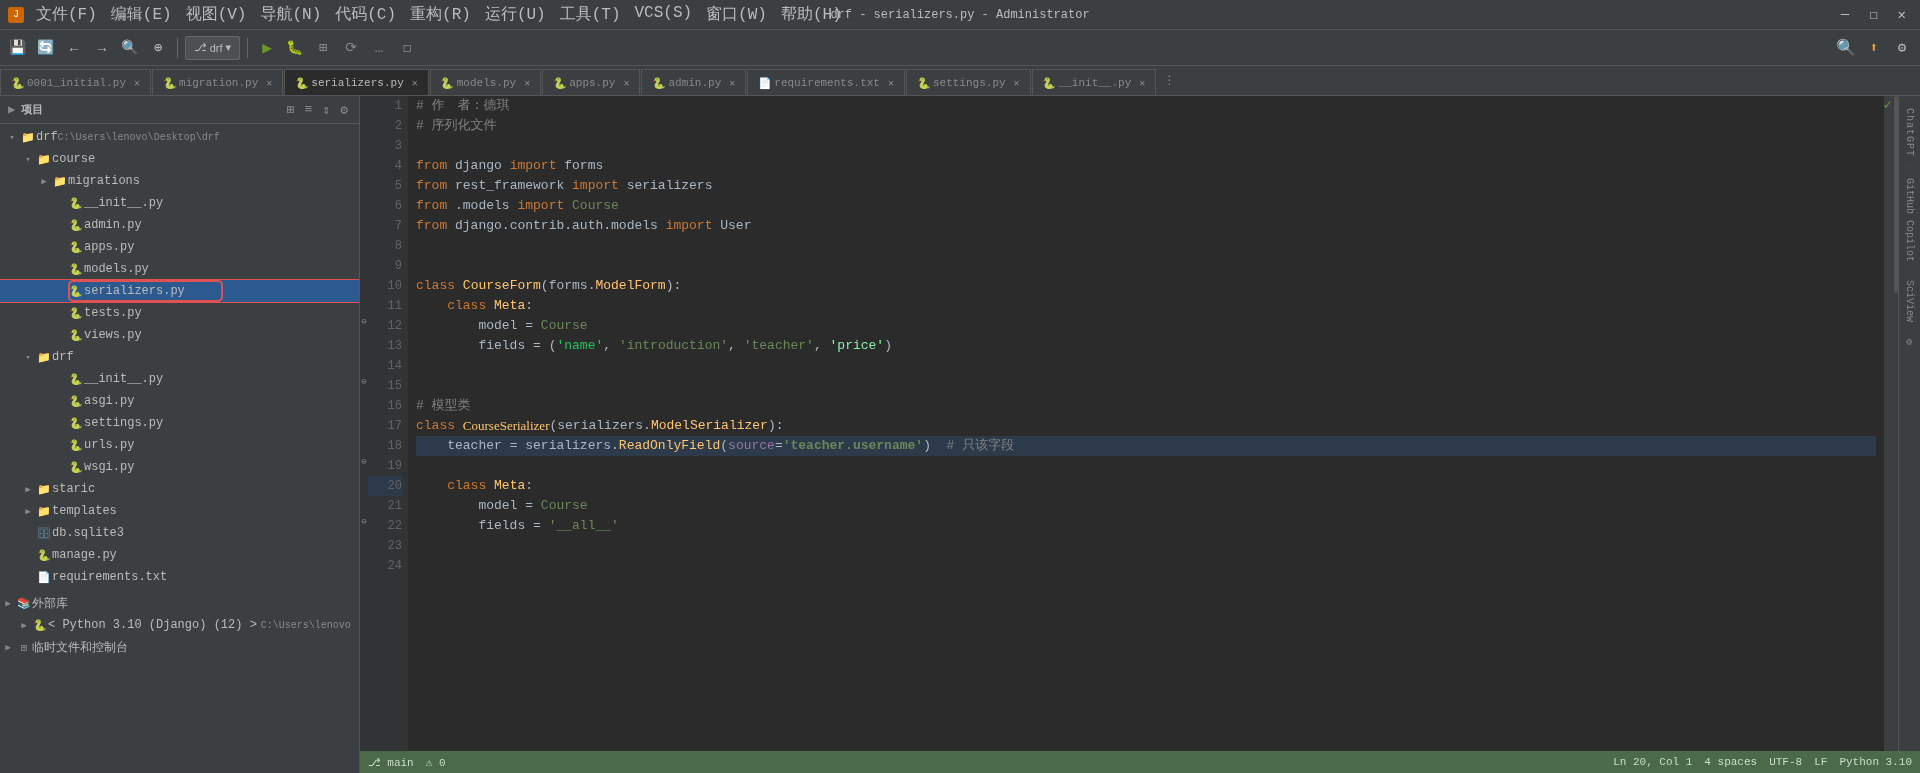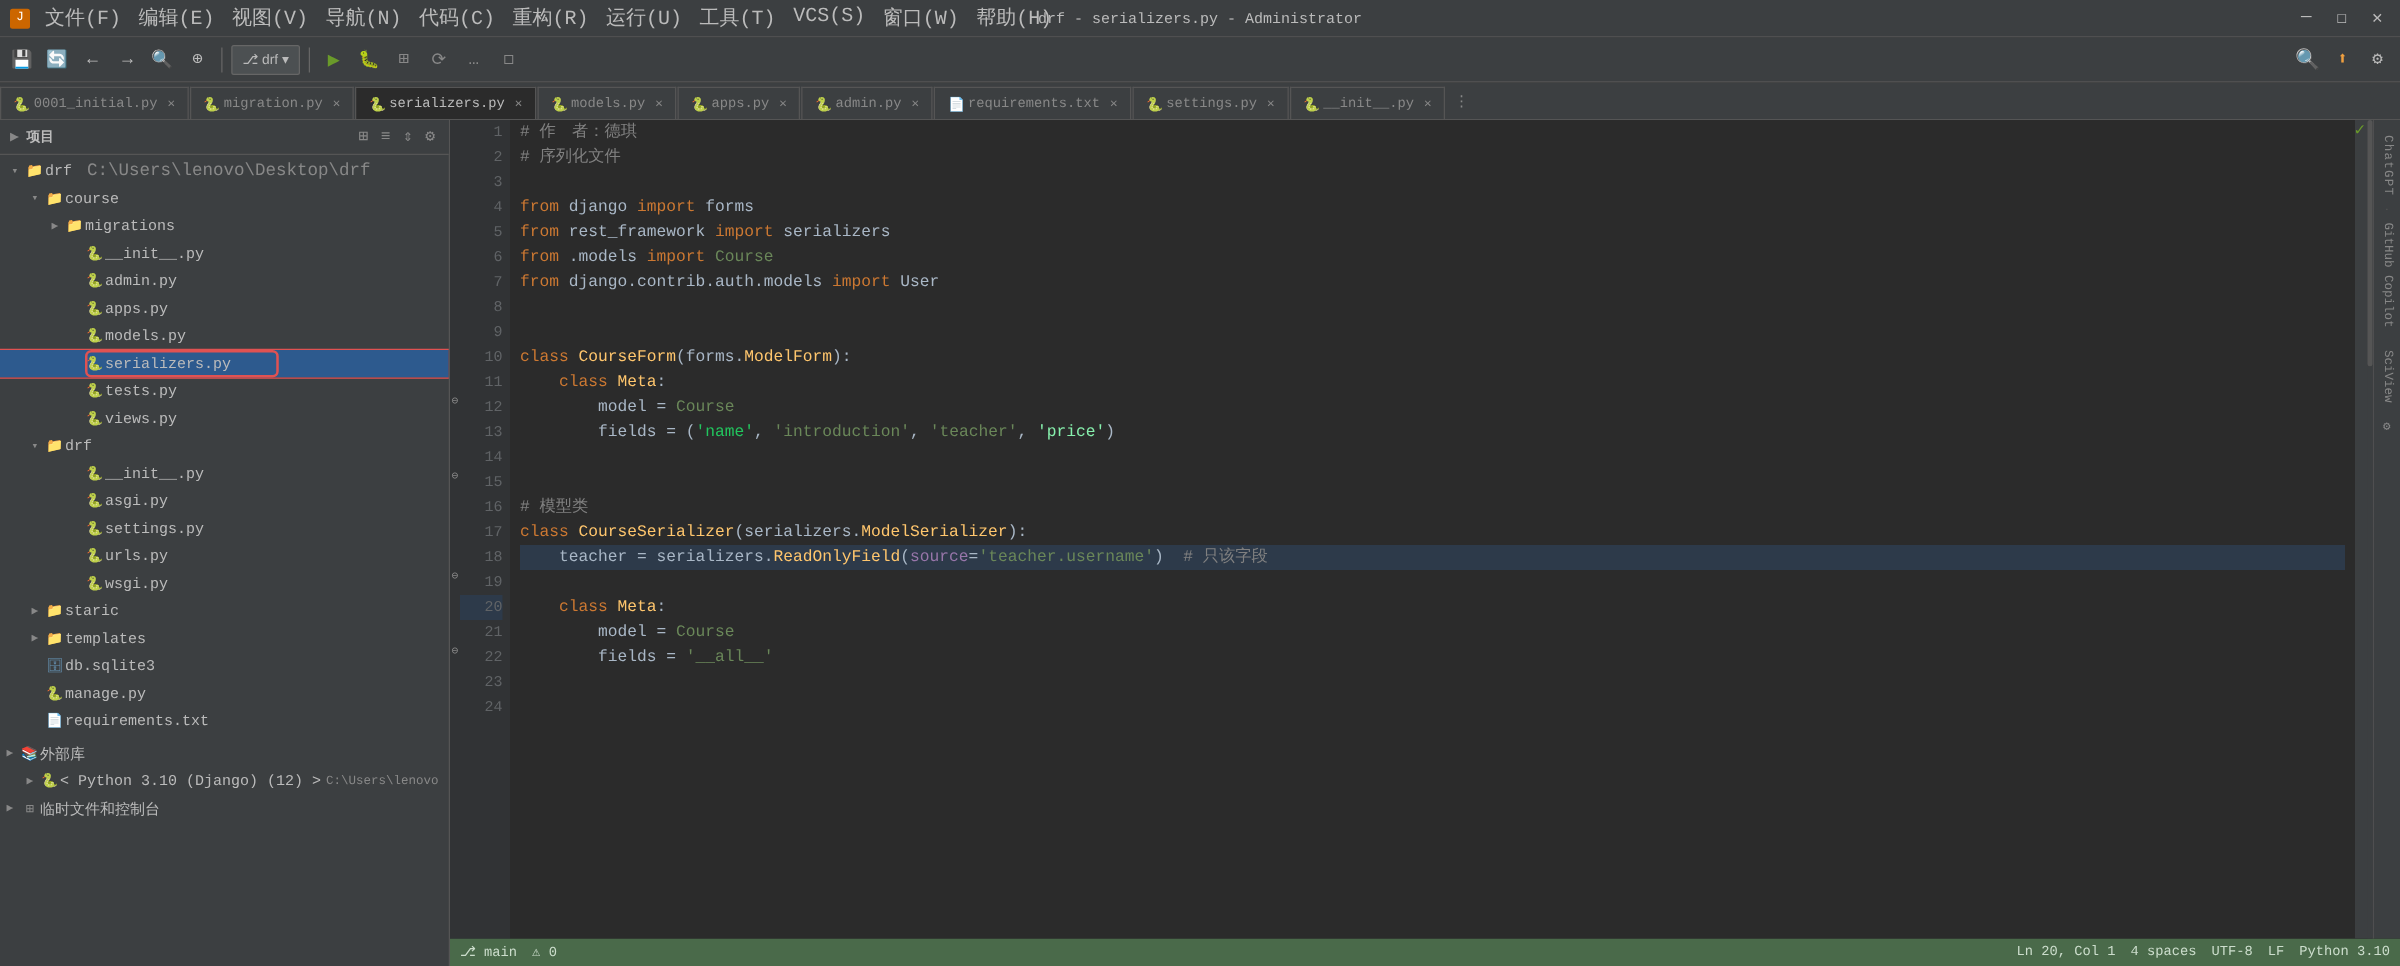--- a/index.html
+++ b/index.html
@@ -195,21 +195,21 @@
         <span class="sidebar-icon">⚙</span>
       </div>
     </div>
     <div class="sidebar-content">
 
       <div class="tree-item">
         <div class="tree-indent" style="width:4px"></div>
         <span class="tree-arrow">▾</span>
         <span class="tree-file-icon folder-icon">📁</span>
         <span class="tree-label tree-folder-label">drf</span>
-        <span style="color:#888;font-size:14px;margin-left:12px;">C:\Users\lenovo\Desktop\drf</span>
+        <span style="color:#888;font-size:10px;margin-left:0;">C:\Users\lenovo\Desktop\drf</span>
       </div>
 
       <div class="tree-item">
         <div class="tree-indent" style="width:20px"></div>
         <span class="tree-arrow">▾</span>
         <span class="tree-file-icon folder-icon">📁</span>
         <span class="tree-label tree-folder-label">course</span>
       </div>
 
       <div class="tree-item">
@@ -517,34 +517,34 @@
 
         <div class="code-line">&nbsp;</div>
 
         <div class="code-line">
           <span style="color:#808080;"># 模型类</span>
         </div>
 
         <div class="code-line">
           <span style="color:#cc7832;">class</span>
           <span style="color:#a9b7c6;"> </span>
-          <span style="color:#ffc66d;">CourseSerializer</span>
+          <span style="color:#ffc66d;font-family:Liberation Serif, serif;">CourseSerializer</span>
           <span style="color:#a9b7c6;">(serializers.</span>
           <span style="color:#ffc66d;">ModelSerializer</span>
           <span style="color:#a9b7c6;">):</span>
         </div>
 
         <div class="code-line highlight-line">
           <span style="color:#a9b7c6;">    teacher </span>
           <span style="color:#a9b7c6;">= serializers.</span>
           <span style="color:#ffc66d;">ReadOnlyField</span>
           <span style="color:#a9b7c6;">(</span>
           <span style="color:#9876aa;">source</span>
           <span style="color:#a9b7c6;">=</span>
-          <span style="color:#6a8759;">'teacher.username'</span>
+          <span style="color:#6a8759;font-weight:bold;">'teacher.username'</span>
           <span style="color:#a9b7c6;">)  </span>
           <span style="color:#808080;"># 只该字段</span>
         </div>
 
         <div class="code-line">&nbsp;</div>
 
         <div class="code-line">
           <span style="color:#a9b7c6;">    </span>
           <span style="color:#cc7832;">class</span>
           <span style="color:#a9b7c6;"> </span>

